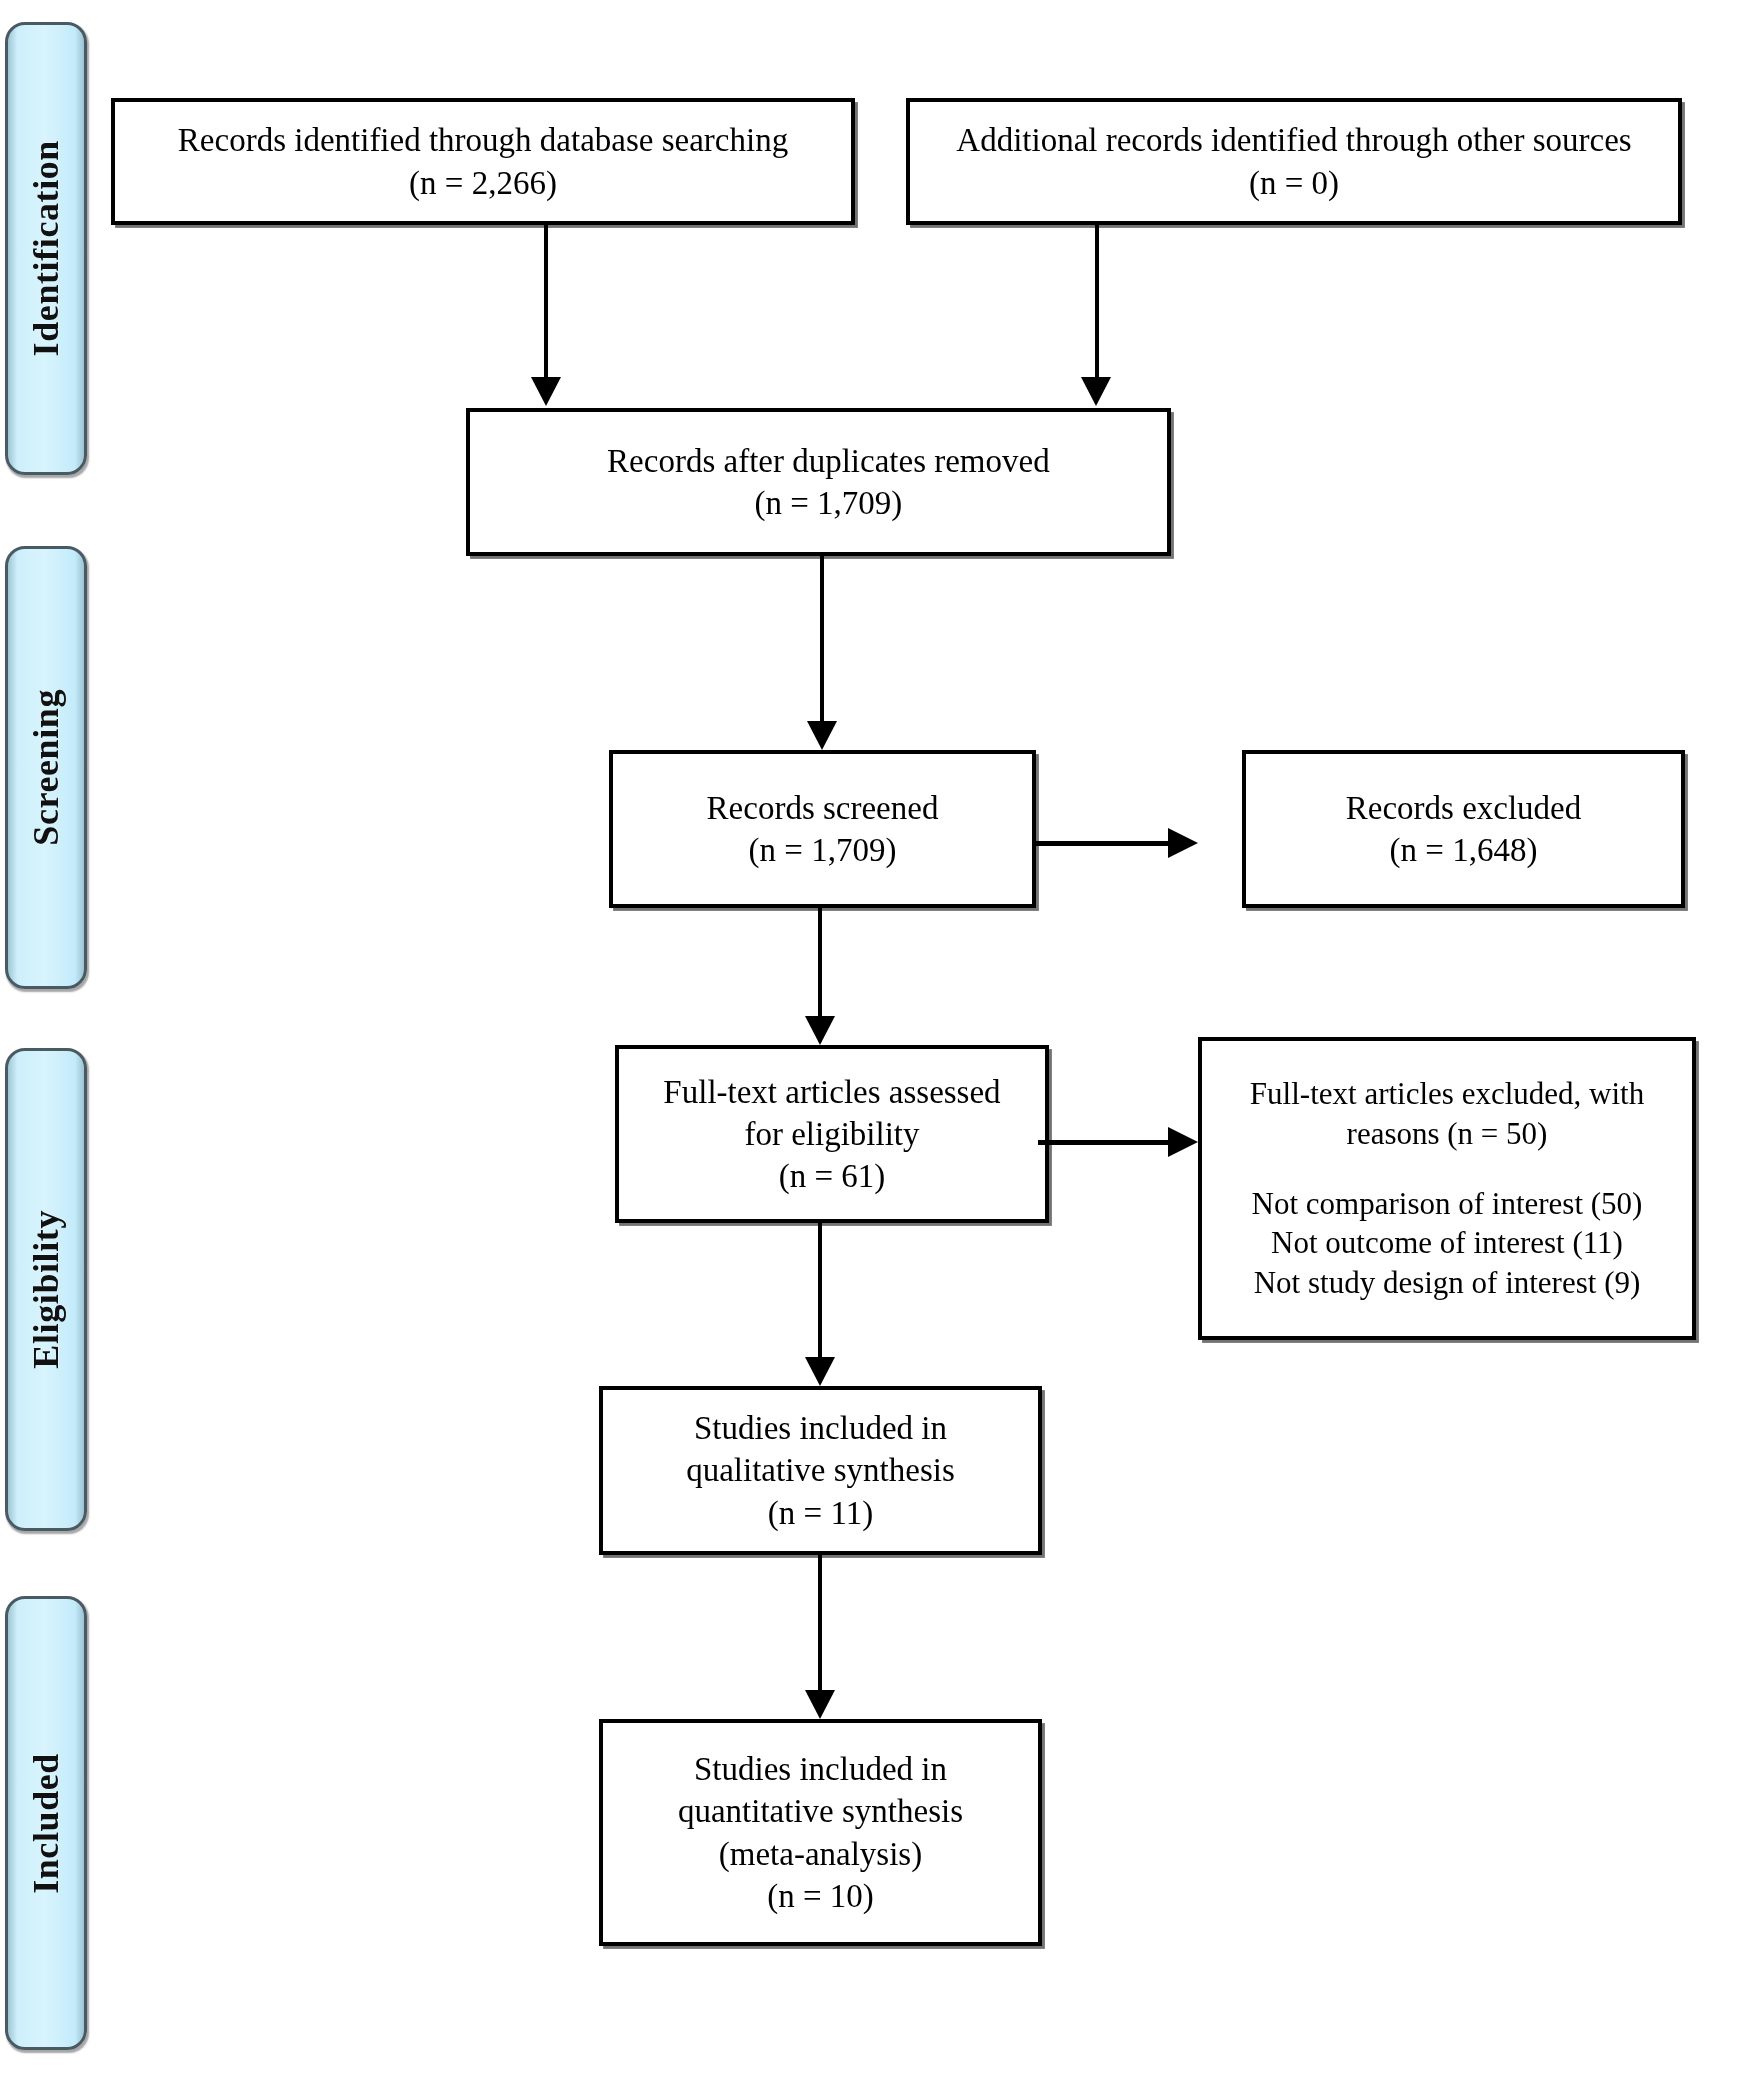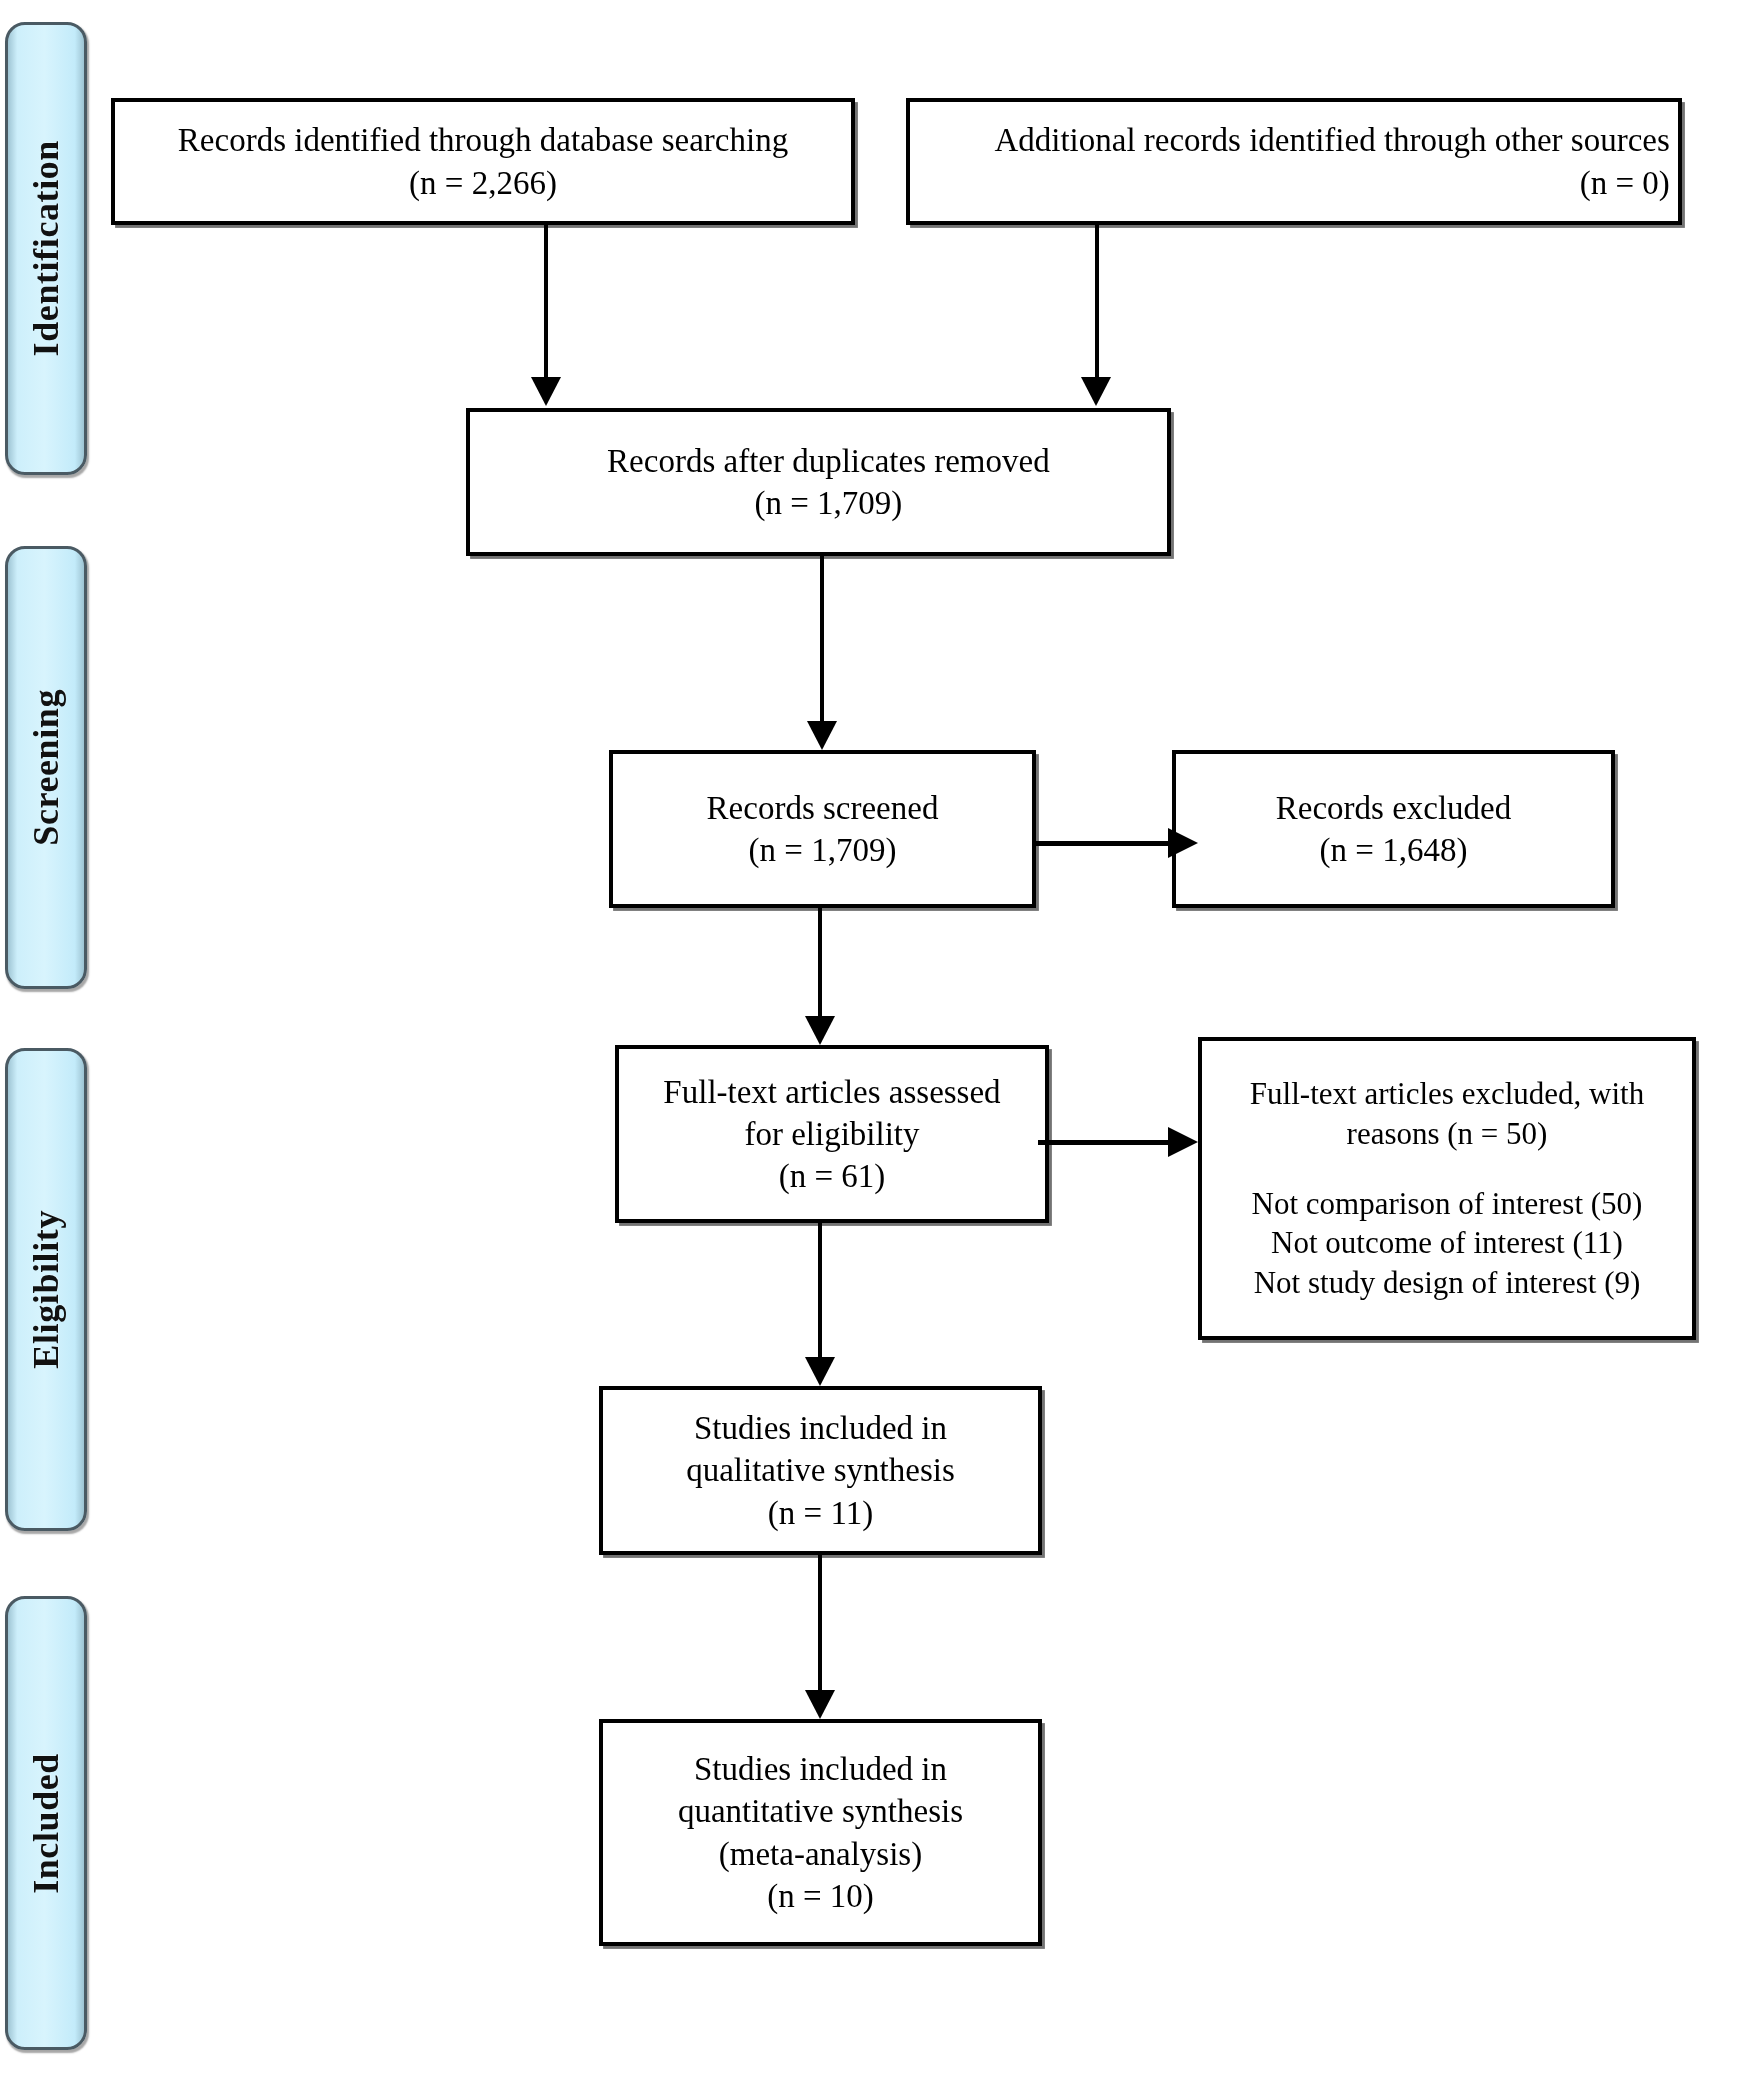--- a/index.html
+++ b/index.html
@@ -60,24 +60,24 @@
     color: #000000;
     font-size: 33px;
     line-height: 1.28;
     padding: 3.5px 8.2px;
   }
   .flowbox .ln { display: block; white-space: nowrap; }
   .flowbox .gap { display: block; height: 30px; }
   .flowbox .reason { display: block; white-space: nowrap; }
 
   #box-db        { left: 111px;  top: 98px;  width: 744px; height: 127px; }
-  #box-other     { left: 906px; top: 98px;  width: 776px; height: 127px; align-items: flex-end; }
+  #box-other     { left: 906px; top: 98px;  width: 776px; height: 127px; }
   #box-dupes     { left: 466px;  top: 408px;  width: 705px; height: 148px; padding-left: 28px; }
   #box-screened  { left: 609px; top: 750px; width: 427px;  height: 158px; }
-  #box-excluded  { left: 1172px; top: 750px; width: 443px;  height: 158px; }
+  #box-excluded  { left: 1242px; top: 750px; width: 443px;  height: 158px; }
   #box-fulltext  { left: 604px; top: 1045px; width: 434px;  height: 178px; margin-left: 11px; }
   #box-reasons   { left: 1198px; top: 1037px; width: 498px;  height: 303px; font-size: 31px; }
   #box-qual      { left: 599px; top: 1386px; width: 443px;  height: 169px; }
   #box-quant     { left: 599px; top: 1719px; width: 443px;  height: 227px; }
   .vline {
     position: absolute;
     width: 4.1px;
     background: #000000;
   }
   .hline {

